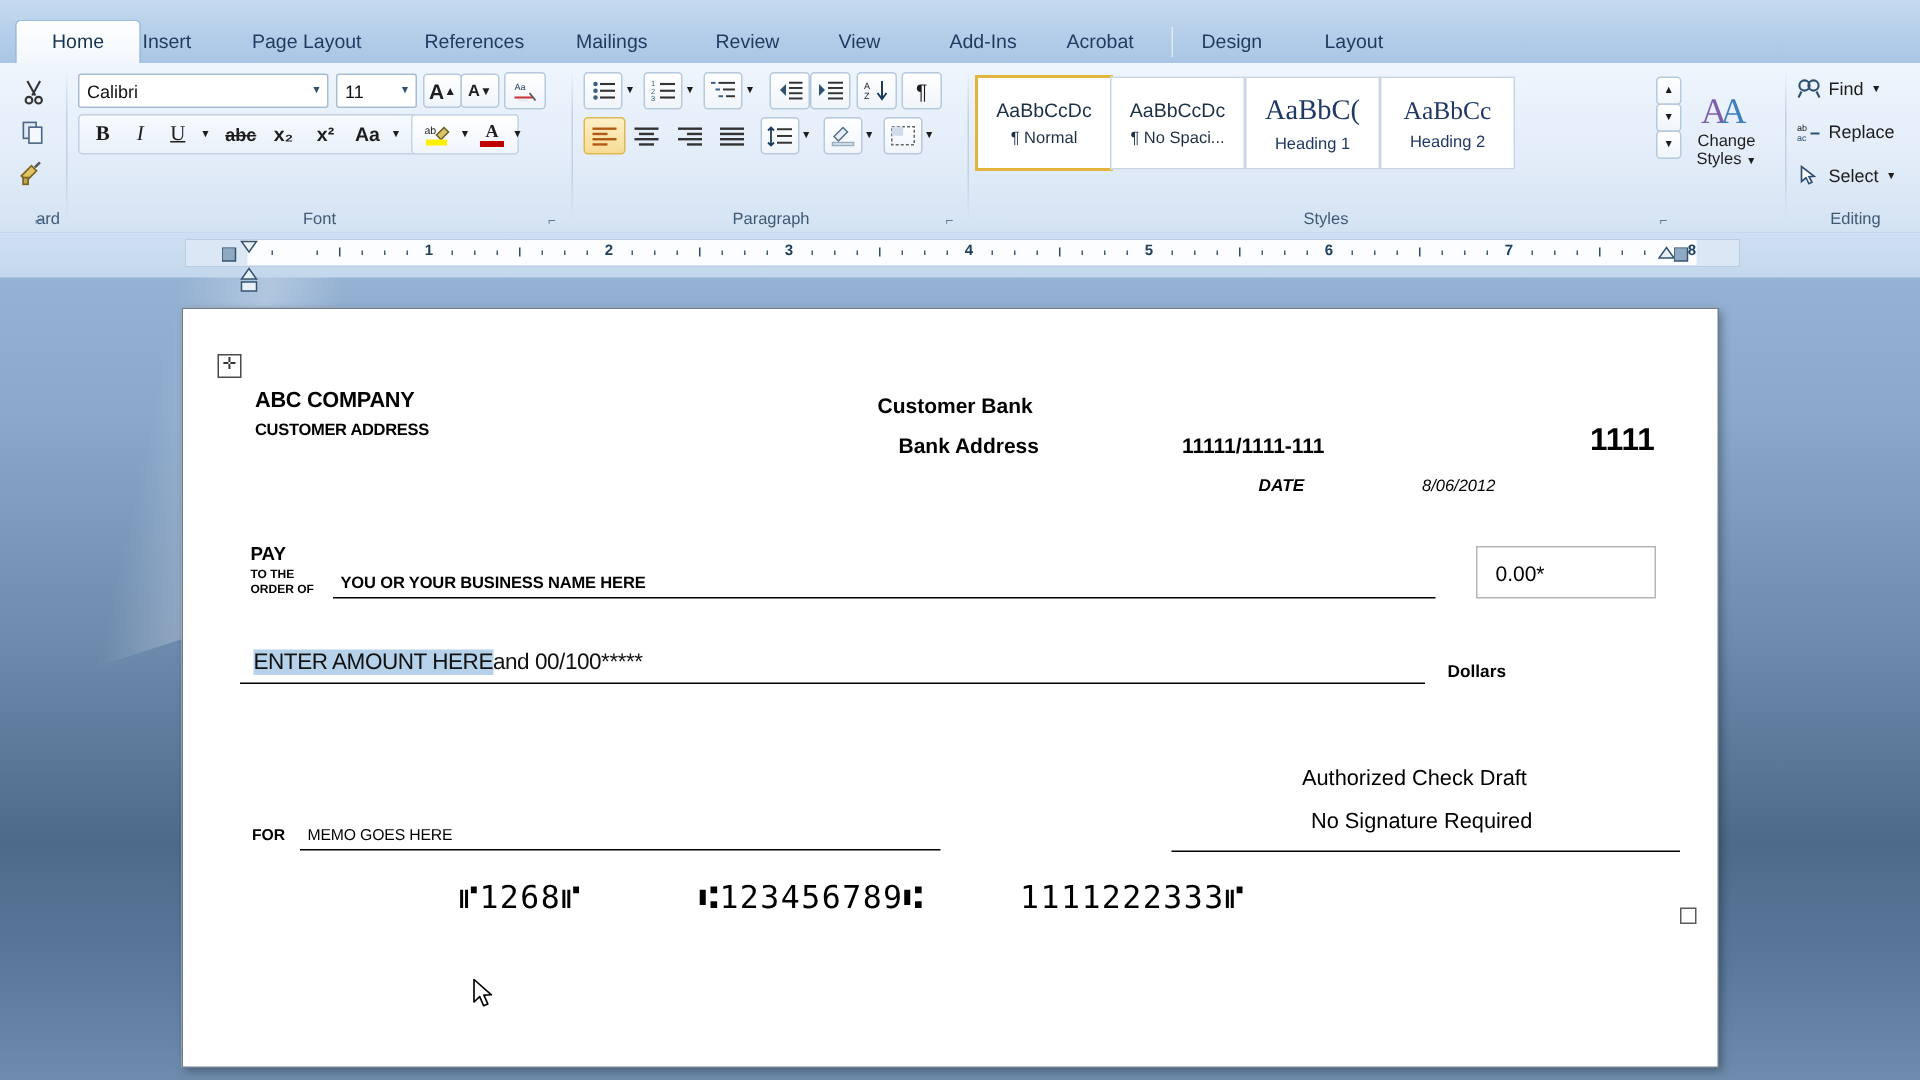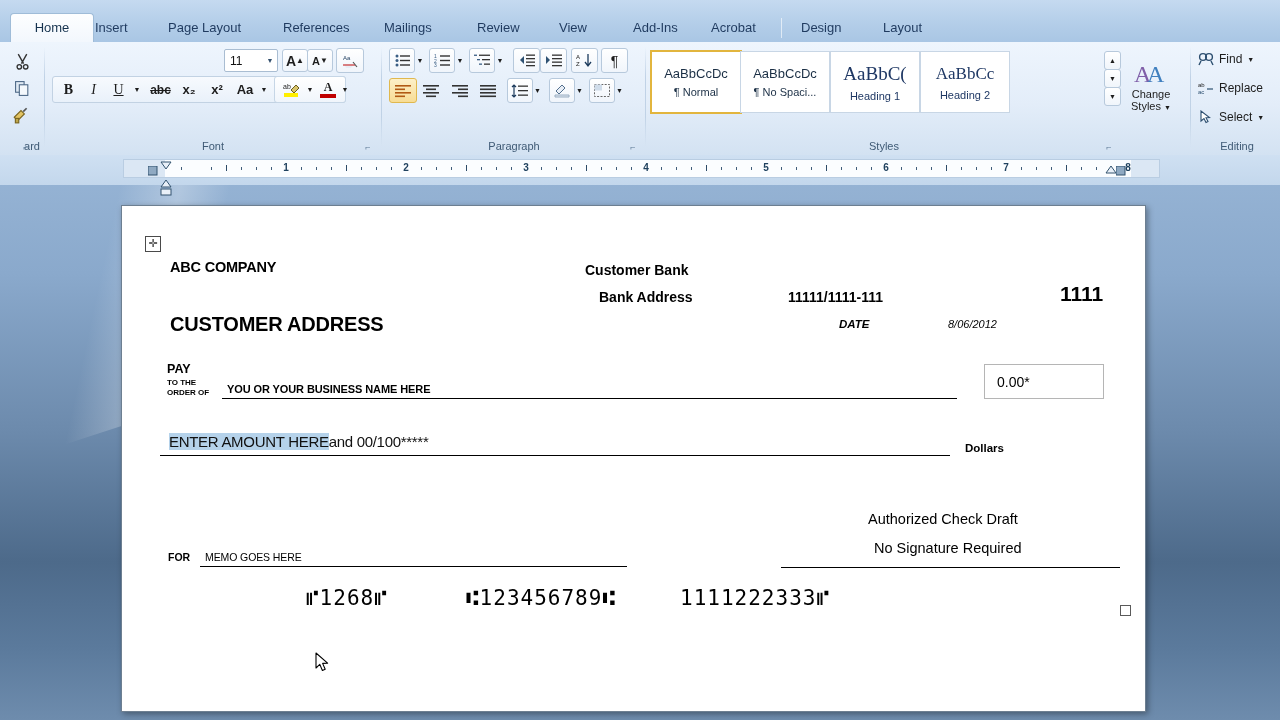--- a/index.html
+++ b/index.html
@@ -160,20 +160,24 @@
             <path d="M10 5 L13 2" stroke="#555" stroke-width="1.5"></path>
             <rect x="3" y="11" width="3" height="4" fill="#bfa64a" stroke="#7a6520"></rect>
           </svg>
       </div>
       <div class="grouplabel" style="left:10px;width:68px;text-align:right;padding-right:16px;">ard</div>
       <div class="dlg" style="left:58px;">⌐</div>
     </div>
     <div class="gdiv" style="left:44px;"></div>
 
     <div class="group" style="left:48px;width:330px;">
+      <div class="combo" style="left:4px;top:7px;width:165px;height:21px;">
+        <span class="txt">Calibri</span>
+        <span class="arrow">▼</span>
+      </div>
       <div class="combo" style="left:176px;top:7px;width:52px;height:21px;">
         <span class="txt">11</span>
         <span class="arrow">▼</span>
       </div>
       <div class="btn framed" style="left:234px;top:7px;width:24px;height:21px;font-size:14px;font-weight:bold;">
           <span>A</span>
           <sup style="font-size:8px;">▲</sup>
         </div>
       <div class="btn framed" style="left:259px;top:7px;width:24px;height:21px;font-size:11px;font-weight:bold;">
           <span>A</span>
@@ -531,21 +535,21 @@
     </div>
   </div>
 </div>
 
 <div id="page">
 
   <div id="tblhandle">✛</div>
   <div id="tblresize"></div>
 
   <div class="lbl" style="left:48px;top:53px;font-size:14.5px;font-weight:bold;color:#000;letter-spacing:-0.2px;text-align:right;">ABC COMPANY</div>
-  <div class="lbl" style="left:48px;top:75px;font-size:20px;font-weight:bold;color:#000;letter-spacing:-0.2px;margin-top:32px;">CUSTOMER ADDRESS</div>
+  <div class="lbl" style="left:48px;top:75px;font-size:11px;font-weight:bold;color:#000;letter-spacing:-0.2px;">CUSTOMER ADDRESS</div>
 
   <div class="lbl" style="left:463px;top:56px;font-size:14px;font-weight:bold;color:#000;">Customer Bank</div>
   <div class="lbl" style="left:477px;top:83px;font-size:14px;font-weight:bold;color:#000;">Bank Address</div>
 
   <div class="lbl" style="left:666px;top:83px;font-size:14px;font-weight:bold;color:#000;">11111/1111-111</div>
   <div class="lbl" style="left:938px;top:76px;font-size:21px;font-weight:bold;color:#000;">1111</div>
 
   <div class="lbl" style="left:717px;top:112px;font-size:11.5px;font-style:italic;font-weight:bold;color:#000;">DATE</div>
   <div class="lbl" style="left:826px;top:112px;font-size:11px;font-style:italic;color:#000;">8/06/2012</div>
 

